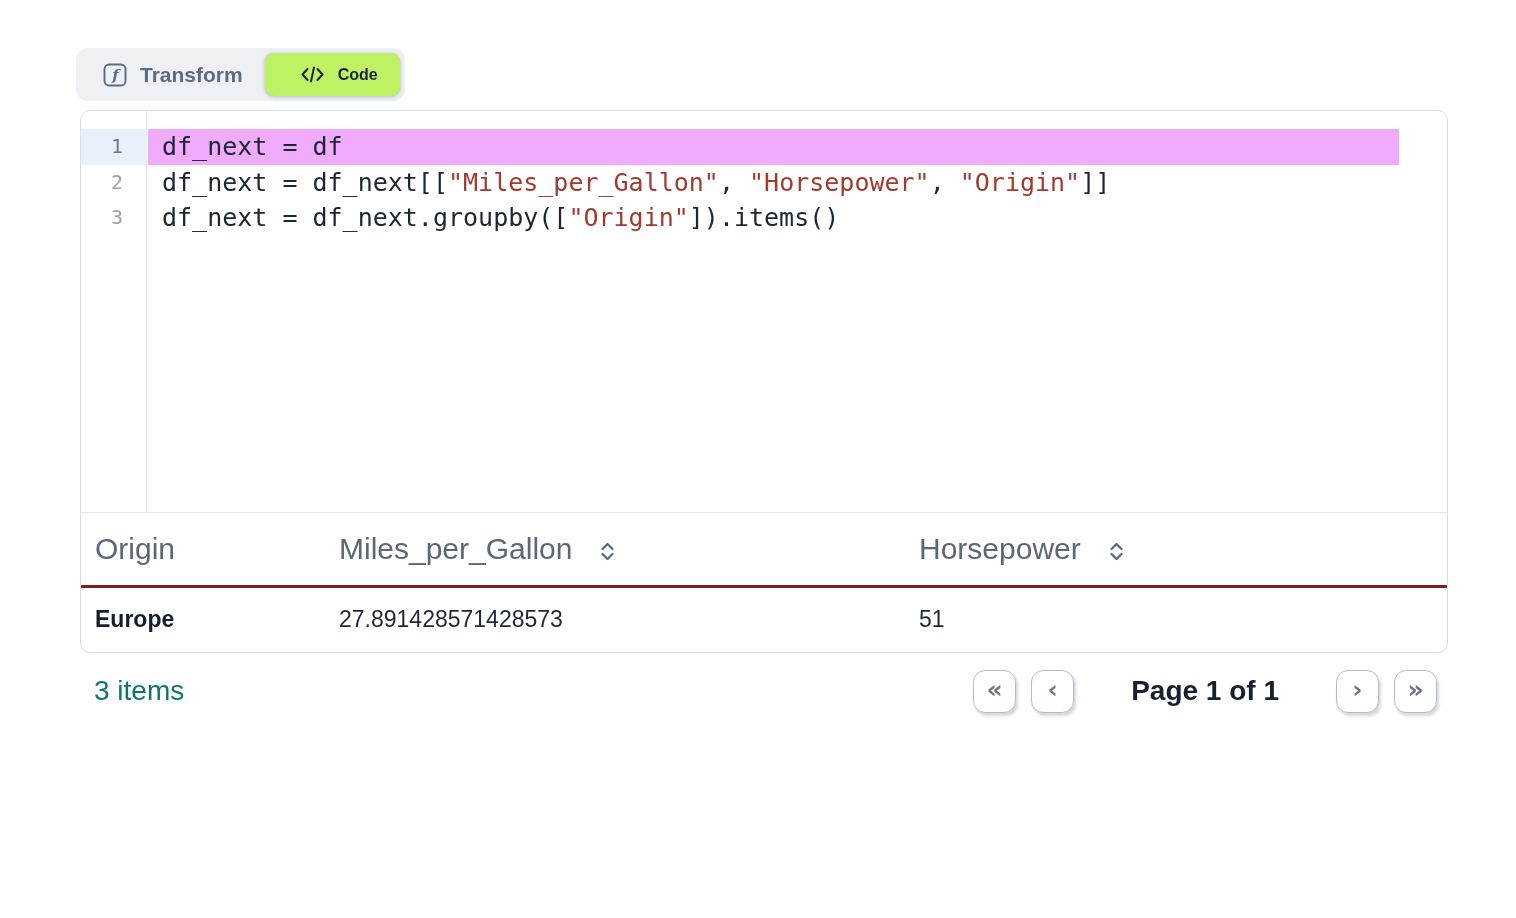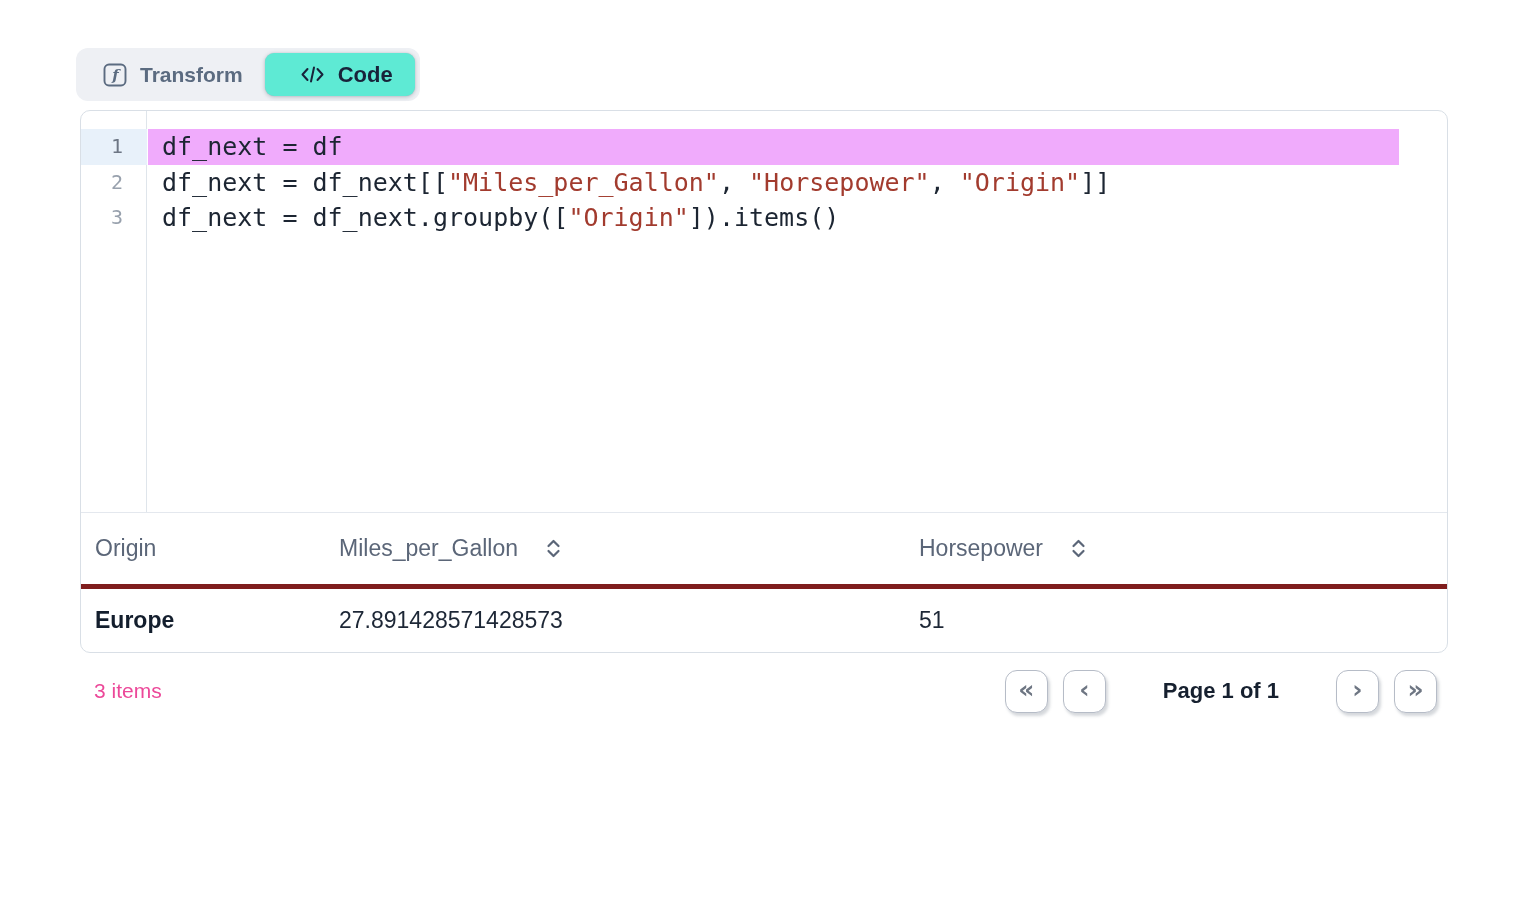--- a/index.html
+++ b/index.html
@@ -3,56 +3,56 @@
 <meta charset="utf-8">
 <style>
   * { margin:0; padding:0; box-sizing:border-box; }
   html,body { width:1516px; height:918px; background:#ffffff; font-family:"Liberation Sans", sans-serif; }
   .app { position:absolute; left:80px; top:48px; width:1368px; }
 
   
   .tabbar { display:inline-flex; align-items:center; margin-left:-4px; background:#eef0f4; border-radius:12px; padding:5px; height:53px; }
   .tab { display:flex; align-items:center; gap:13px; height:43px; padding:0 22px; border-radius:9px;
          font-size:21px; font-weight:600; color:#5b6b80; cursor:pointer; }
-  .tab.active { background:#5eead4; color:#18233a; font-weight:700; font-size:22px;
+  .tab.active { background:#bef264; color:#18233a; font-weight:700; font-size:16px;
                 box-shadow:0 1px 4px rgba(20,30,55,0.25), 0 0 1px rgba(20,30,55,0.2);padding-left:35px; }
   .tab svg { display:block; }
 
   
   .panel { margin-top:9px; border:1px solid #d9dfe6; border-radius:10px; overflow:hidden; background:#fff; }
 
   
   .editor { position:relative; height:402px; border-bottom:1px solid #e4e8ee; padding-top:18px;
             font-family:"DejaVu Sans Mono", monospace; font-size:25px; }
   .gutter-rail { position:absolute; left:0; top:0; bottom:0; width:66px; border-right:1px solid #dfe5eb; }
   .code-line { display:flex; line-height:35.5px; position:relative; }
   .gutter-cell { flex:0 0 66px; text-align:right; padding-right:24px; color:#98a1ad; font-size:20px; }
   .line-content { flex:1; padding-left:14px; margin-left:1px; margin-right:48px; white-space:pre; color:#1c2532; }
   .code-line.active .gutter-cell { background:#e8f1fa; color:#6d7684; }
   .code-line.active .line-content { background:#f0abfc; }
   .tok-str { color:#a23b2e; }
 
   
   table { width:100%; border-collapse:collapse; table-layout:fixed; }
   col.c1 { width:244px; } col.c2 { width:580px; }
-  th { height:73px; text-align:left; padding-left:14px; font-size:23px; font-weight:500; color:#5b6678; }
+  th { height:73px; text-align:left; padding-left:14px; font-size:30px; font-weight:500; color:#5b6678; }
   th .sort { margin-left:26px; vertical-align:-2px; cursor:pointer; }
-  td { height:66px; border-top:5px solid #7f1d1d; padding-left:14px; font-size:23px; color:#1d2736; }
+  td { height:66px; border-top:3px solid #7f1d1d; padding-left:14px; font-size:23px; color:#1d2736; }
   td.row-label { font-weight:700; color:#131e2d; }
 
   
   .footer { display:flex; align-items:center; justify-content:space-between; margin-top:15px; padding-left:14px; height:46px; }
-  .items { font-size:21px; color:#ec4899; }
+  .items { font-size:28px; color:#0f766e; }
   .pager { display:flex; align-items:center; margin-right:11px; }
   .pbtn { width:43px; height:43px; border-radius:12px; border:1.5px solid #b6bcc7; background:#fff;
           display:flex; align-items:center; justify-content:center; cursor:pointer;
           box-shadow:2px 3px 3px rgba(115,125,140,0.30); color:#6e7683; font-size:25px; font-weight:600;
           font-family:"DejaVu Sans", sans-serif; line-height:1; padding-bottom:3px; }
   .pbtn + .pbtn { margin-left:15px; }
-  .page-label { font-size:22px; font-weight:700; color:#16202f; margin:0 57px; }
+  .page-label { font-size:28px; font-weight:700; color:#16202f; margin:0 57px; }
 </style>
 </head>
 <body>
 
 <div class="app">
 
   
   <div class="tabbar">
     <div class="tab">
       <svg width="24" height="24" viewBox="0 0 24 24" fill="none">

